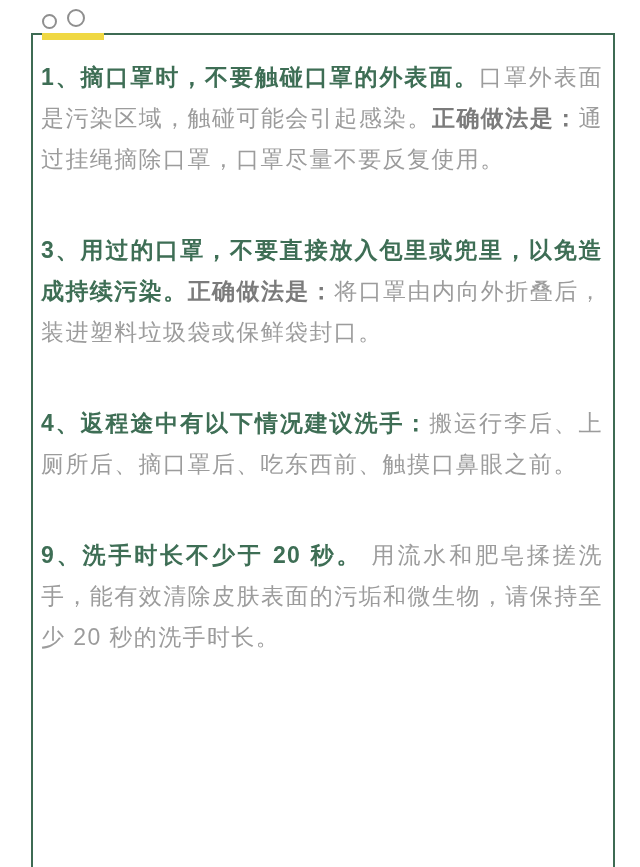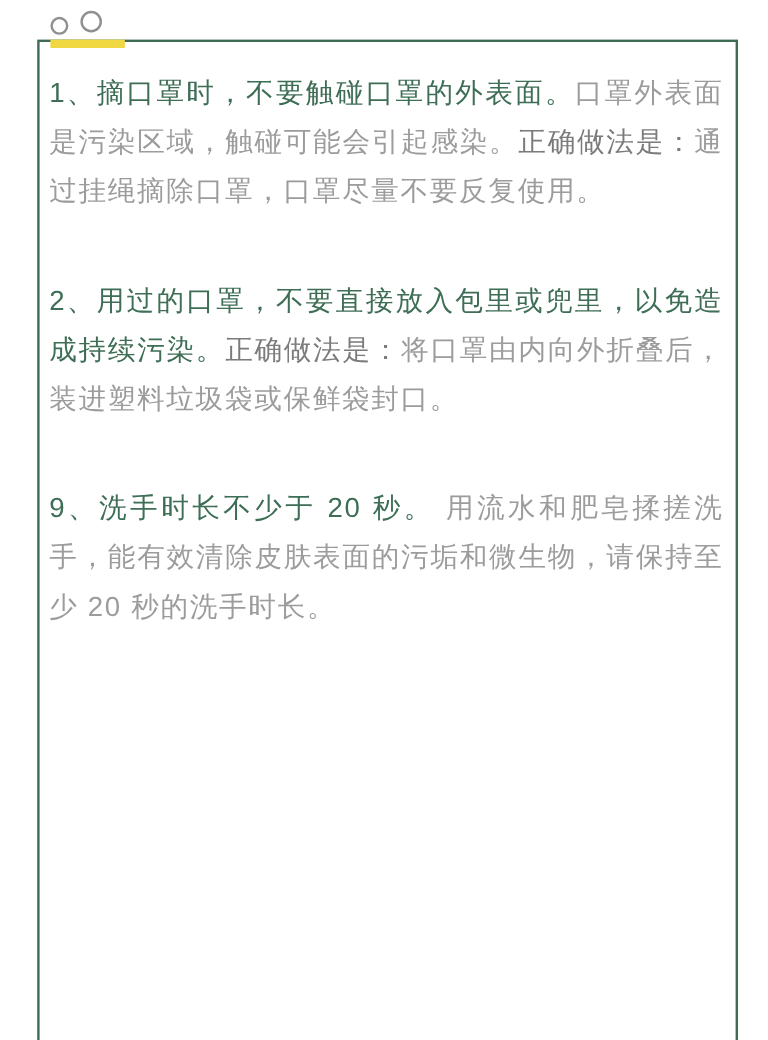--- a/index.html
+++ b/index.html
@@ -57,30 +57,31 @@
     z-index: 2;
   }
   p.tip {
     margin: 0 0 50px 0;
     font-size: 23px;
     line-height: 41px;
     letter-spacing: 1.4px;
     text-align: justify;
     color: var(--body-gray);
   }
-  .seg.green-bold { color: var(--heading-green); font-weight: normal; }
+  .seg.green-bold { color: var(--heading-green); font-weight: bold; }
   .seg.gray       { color: var(--body-gray);     font-weight: normal; }
-  .seg.gray-bold  { color: var(--emphasis-gray); font-weight: normal; margin-top: 45px; }
+  .seg.gray-bold  { color: var(--emphasis-gray); font-weight: bold; margin-top: 45px; }
 </style>
 </head>
 <body>
 
 <div>
   <span class="decor-circle small"></span>
   <span class="decor-circle large"></span>
   <div class="accent-bar"></div>
   <div class="frame"></div>
   <div class="tips" id="tips-container">
       <p class="tip"><span class="seg green-bold">1、摘口罩时，不要触碰口罩的外表面。</span><span class="seg gray">口罩外表面是污染区域，触碰可能会引起感染。</span><span class="seg gray-bold">正确做法是：</span><span class="seg gray">通过挂绳摘除口罩，口罩尽量不要反复使用。</span></p>
-      <p class="tip"><span class="seg green-bold">2、用过的口罩，不要直接放入包里或兜里，以免造成持续污染。</span><span class="seg gray-bold">正确做法是：</span><span class="seg gray">将口罩由内向外折叠后，装进塑料垃圾袋或保鲜袋封口。</span></p>
+      <p class="tip"><span class="seg green-bold">3、用过的口罩，不要直接放入包里或兜里，以免造成持续污染。</span><span class="seg gray-bold">正确做法是：</span><span class="seg gray">将口罩由内向外折叠后，装进塑料垃圾袋或保鲜袋封口。</span></p>
+      <p class="tip"><span class="seg green-bold">4、返程途中有以下情况建议洗手：</span><span class="seg gray">搬运行李后、上厕所后、摘口罩后、吃东西前、触摸口鼻眼之前。</span></p>
       <p class="tip"><span class="seg green-bold">9、洗手时长不少于 20 秒。</span><span class="seg gray"> 用流水和肥皂揉搓洗手，能有效清除皮肤表面的污垢和微生物，请保持至少 20 秒的洗手时长。</span></p>
     </div>
 </div>
 
 </body></html>

